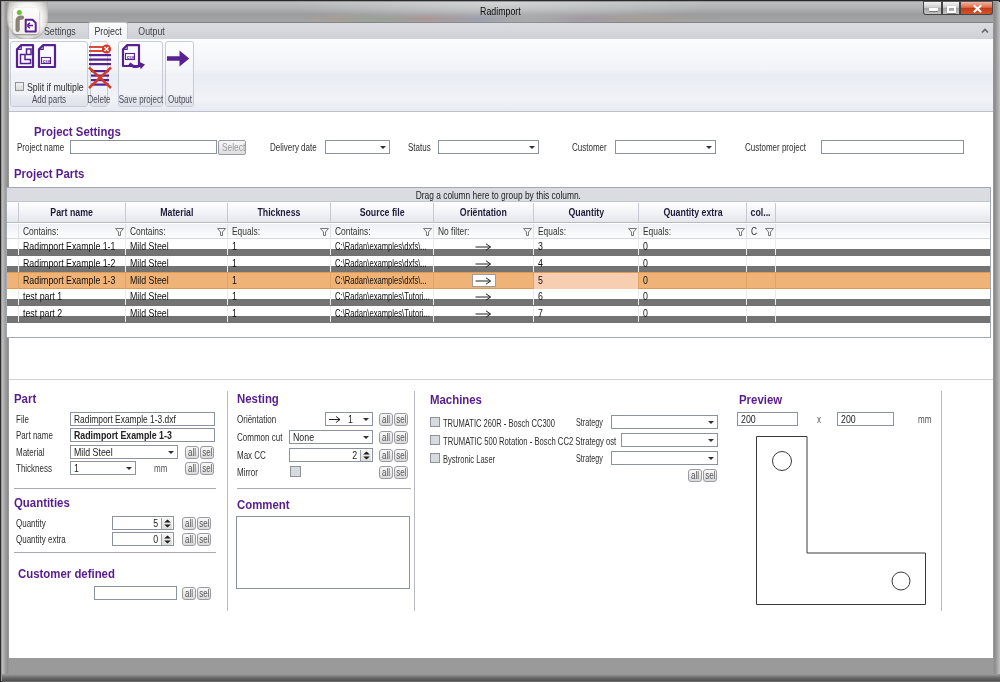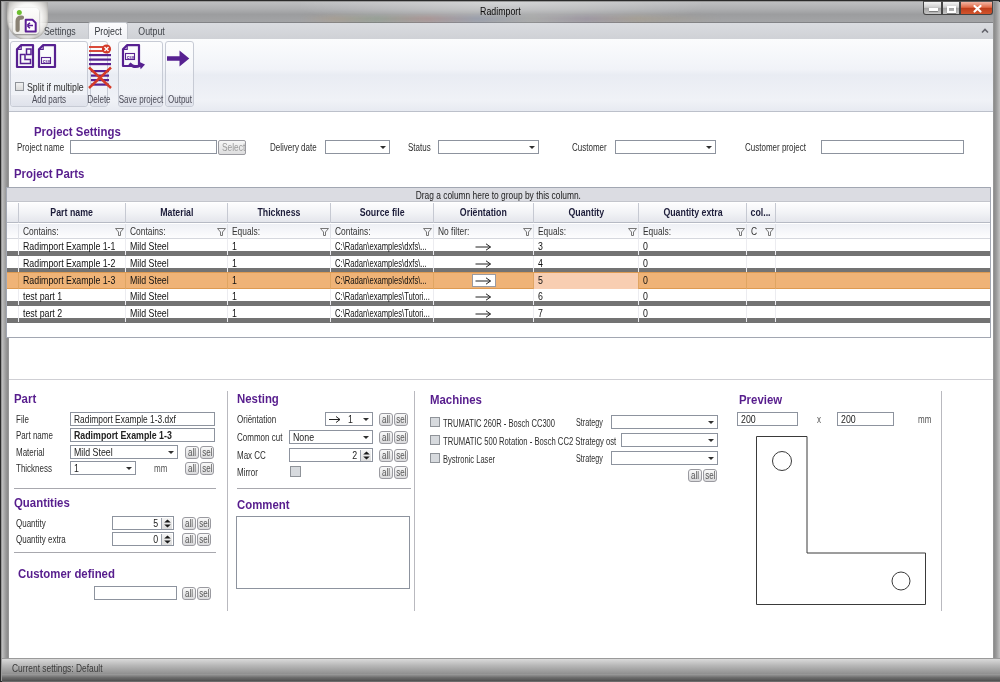--- a/index.html
+++ b/index.html
@@ -57,21 +57,21 @@
 .hsep { position:absolute; height:1px; background:#cfcfd4; }
 .spin { position:absolute; right:1px; top:1px; width:11px; height:11px; border-left:1px solid #9aa0aa; background:linear-gradient(180deg,#f4f4f4,#dcdcdc); }
 .spin svg { position:absolute; left:0; top:0; }
 #grid { position:absolute; left:5px; top:186px; width:985px; height:151px; border:1px solid #a2a7b2; background:#fff; }
 #gbar { position:absolute; left:0; top:0; width:983px; height:14px; background:#dbdce2; border-bottom:1px solid #c3c5cc; font-size:10.5px; text-align:center; color:#1a1a1a; line-height:14px; }
 #ghead { position:absolute; left:0; top:15px; width:983px; height:20px; background:linear-gradient(180deg,#fdfdfe,#f2f3f6 50%,#e4e6ec); border-bottom:1px solid #b6bac4; }
 .hc { position:absolute; top:0; height:20px; border-right:1px solid #c6c9d2; font-size:11px; font-weight:bold; color:#1d1d3a; text-align:center; line-height:19px; overflow:hidden; }
 #gfilter { position:absolute; left:0; top:36px; width:983px; height:15px; background:linear-gradient(180deg,#eef0f5,#fdfdfe); border-bottom:1px solid #d6d8de; }
 .fc { position:absolute; top:0; height:15px; border-right:1px solid #dfe1e7; font-size:10.5px; color:#333; line-height:15px; padding-left:4px; }
 .funnel { position:absolute; top:4px; width:9px; height:8px; }
-.grow { position:absolute; left:0; width:983px; height:17px; border-bottom:5px solid #737373; background:#fff; }
+.grow { position:absolute; left:0; width:983px; height:17px; border-bottom:7px solid #737373; background:#fff; }
 .gc { position:absolute; top:0; height:16px; border-right:1px solid #ececf0; font-size:11px; color:#111; line-height:15px; padding-left:4px; white-space:nowrap; overflow:hidden; }
 .grow.sel { background:#efb377; border-top:1px solid #dd9a52; border-bottom:1px solid #dd9a52; height:17px; }
 .grow.sel .gc { border-right-color:#dfa563; }
 .oarr { text-align:center; padding-left:0; }
 #status { position:absolute; left:1px; top:657px; width:998px; height:16px; background:linear-gradient(180deg,#dadada,#b8b8b8 42%,#8f8f8f); border-top:1px solid #9a9a9a; font-size:10.5px; color:#3a3a3a; line-height:18px; padding-left:10px;}
 svg.icon { position:absolute; }
 </style>
 </head>
 <body>
 <div id="win">
@@ -425,14 +425,13 @@
   <div class="inp" style="left:736px; top:411px; width:61px;"><span class="t">200</span></div>
   <div class="lbl" style="left:816px; top:413px; color:#555;"><span class="t">x</span></div>
   <div class="inp" style="left:836px; top:411px; width:57px;"><span class="t">200</span></div>
   <div class="lbl" style="left:917px; top:413px; color:#555;"><span class="t">mm</span></div>
   <svg class="icon" width="180" height="180" viewBox="0 0 180 180" style="left:750px; top:430px;">
     <path d="M5.5 5.5 H56 V122 H174.5 V173.5 H5.5 Z" fill="none" stroke="#3a3a3a" stroke-width="1"></path>
     <circle cx="31" cy="30" r="9.5" fill="none" stroke="#3a3a3a" stroke-width="1"></circle>
     <circle cx="150" cy="150" r="9" fill="none" stroke="#3a3a3a" stroke-width="1"></circle>
   </svg>
 
-  <div id="status"><span class="t" style="font-size:10.5px;">Current settings: Default</span></div>
 </div>
 
 </body></html>

